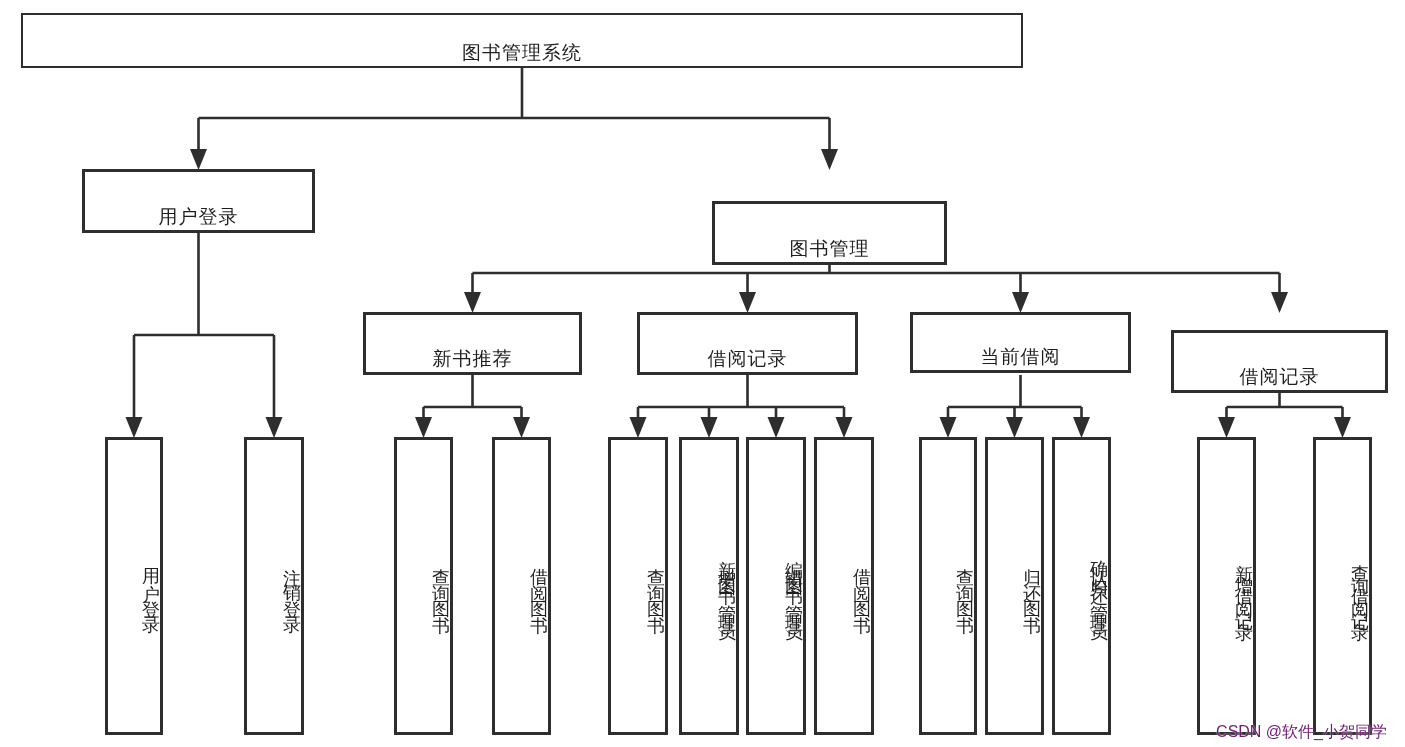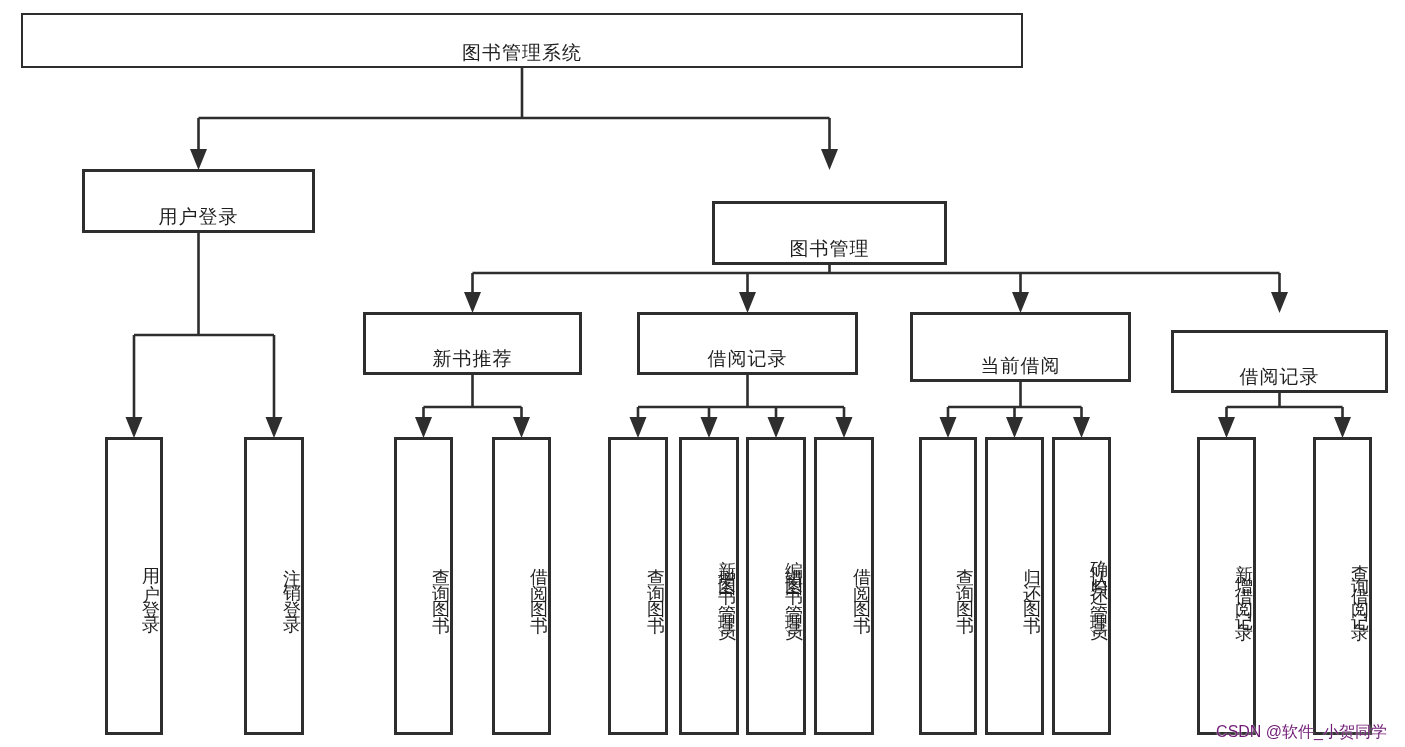--- a/index.html
+++ b/index.html
@@ -72,21 +72,21 @@
   <div class="node" style="left:712px; top:169px; width:235px; height:64px;margin-top:32px;">
     <span class="hlabel">图书管理</span>
   </div>
 
   <div class="node" style="left:363px; top:312px; width:219px; height:63px;">
     <span class="hlabel">新书推荐</span>
   </div>
   <div class="node" style="left:637px; top:312px; width:221px; height:63px;">
     <span class="hlabel">借阅记录</span>
   </div>
-  <div class="node" style="left:910px; top:312px; width:221px; height:70px;">
+  <div class="node" style="left:910px; top:312px; width:221px; height:61px;">
     <span class="hlabel">当前借阅</span>
   </div>
   <div class="node" style="left:1171px; top:330px; width:217px; height:63px;font-family:Liberation Serif, serif;">
     <span class="hlabel">借阅记录</span>
   </div>
 
   <div class="node vbox" style="left:105px; top:437px; width:58px; height:298px;">
     <span class="vlabel" style="letter-spacing: 16px;">用户登录</span>
   </div>
   <div class="node vbox" style="left:244px; top:437px; width:60px; height:298px;">

